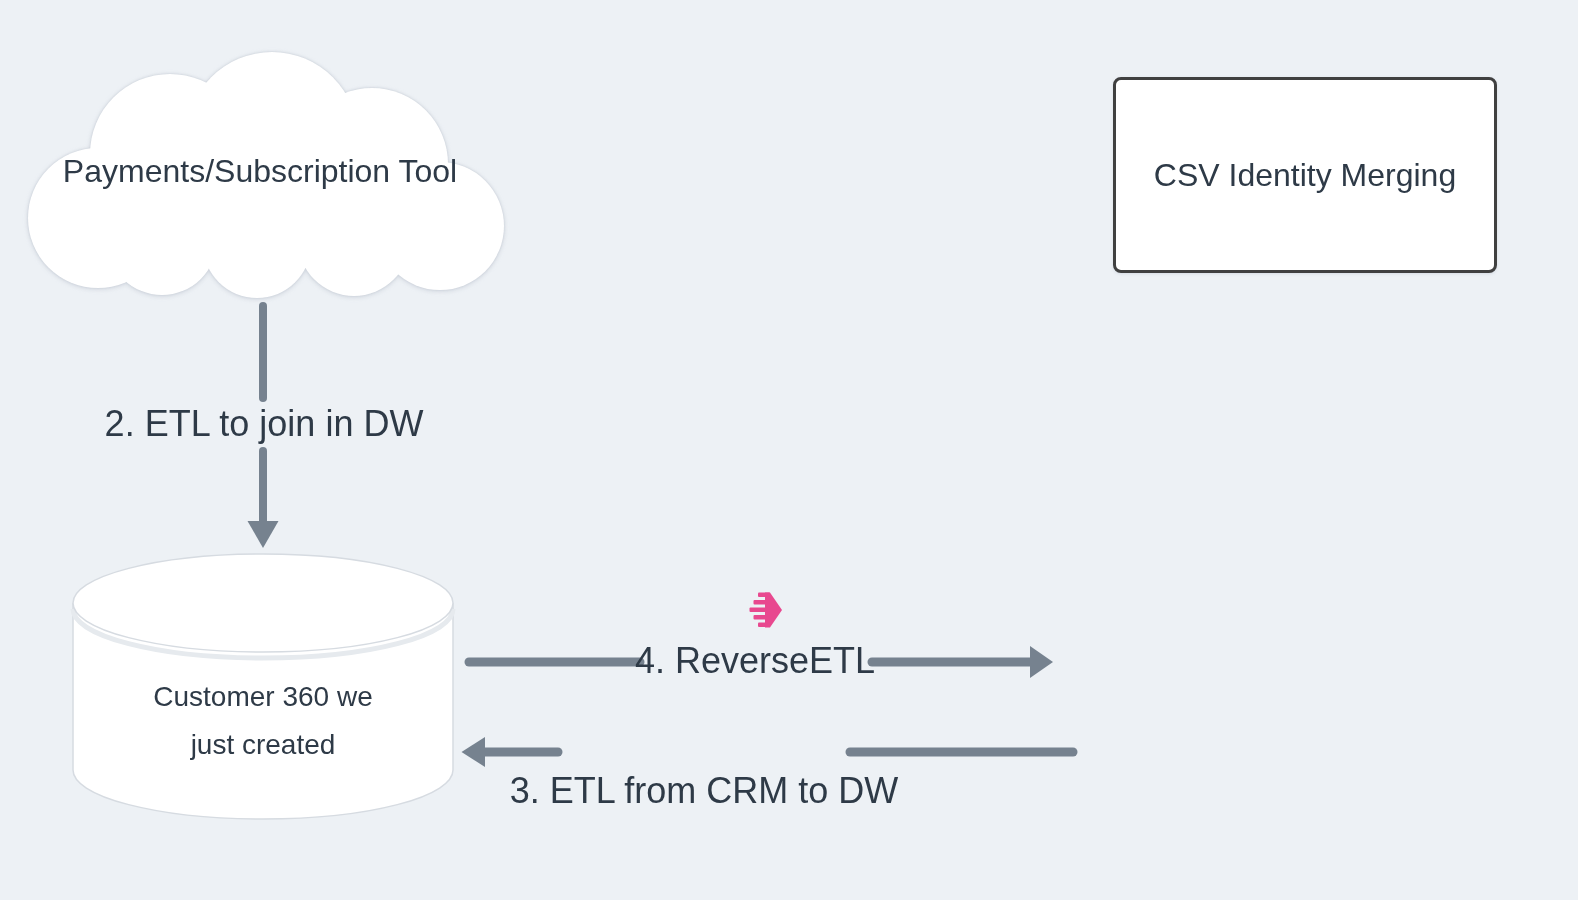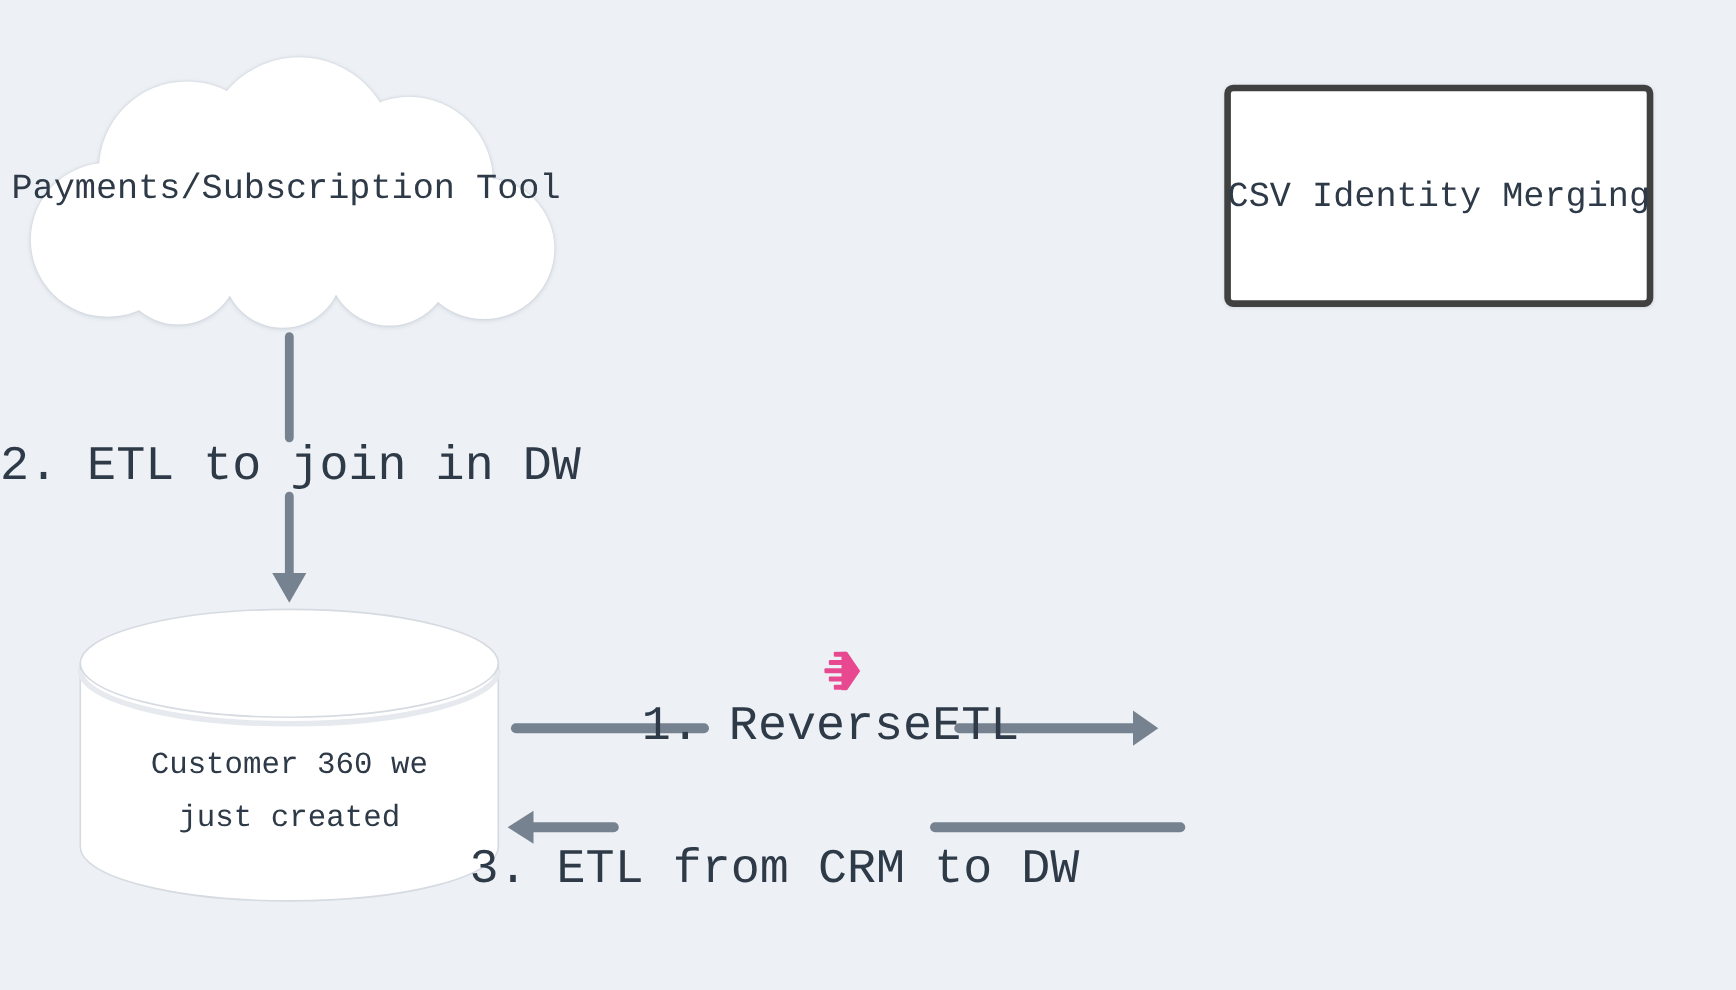--- a/index.html
+++ b/index.html
@@ -1,51 +1,51 @@
 <!DOCTYPE html>
 <html><head>
 <meta charset="utf-8">
 <style>
   html,body{margin:0;padding:0;background:#edf1f5;}
   .stage{
     position:relative;
     width:1578px;height:900px;
     background:#edf1f5;
-    font-family:Liberation Mono, monospace;
+    font-family:Liberation Sans, sans-serif;
     color:#2e3a47;
     overflow:hidden;
   }
   .edges{position:absolute;left:0;top:0;}
   .edge line{stroke:#76828f;stroke-width:9;stroke-linecap:round;}
   .edge polygon{fill:#76828f;}
   .node{position:absolute;}
   .cloud svg{
     position:absolute;left:0;top:0;width:100%;height:100%;
     filter:drop-shadow(0 0 1px #c9cfd7) drop-shadow(0 1px 2px rgba(160,170,185,.35));
   }
   .cloud circle,.cloud ellipse{fill:#ffffff;}
   .label{
     position:absolute;inset:0;
     display:flex;align-items:center;justify-content:center;
     font-size:32px;font-weight:500;white-space:nowrap;
   }
   .rect-node{
     background:#ffffff;
-    border:6px solid #404040;
+    border:3px solid #404040;
     border-radius:8px;
     box-shadow:0 1px 3px rgba(160,170,185,.3);
   }
   .cylinder svg{position:absolute;left:0;top:0;width:100%;height:100%;}
   .cyl-label{
     position:absolute;left:0;right:0;top:122px;
     text-align:center;font-size:28px;font-weight:500;line-height:48px;
   }
   .edge-label{
     position:absolute;transform:translate(-50%,-50%);
-    font-size:44px;font-weight:500;white-space:nowrap;
+    font-size:36px;font-weight:500;white-space:nowrap;
   }
   .annotation{
     position:absolute;left:1090px;top:294px;
     font-size:32px;font-weight:500;line-height:46px;
   }
   .icon{position:absolute;}
 </style>
 </head>
 <body>
 
@@ -111,17 +111,17 @@
         <rect x="9" y="0.5" width="12" height="4.6" rx="1"></rect>
         <rect x="4.5" y="8" width="16" height="4.6" rx="1"></rect>
         <rect x="0.5" y="15.5" width="20" height="4.6" rx="1"></rect>
         <rect x="4.5" y="23" width="16" height="4.6" rx="1"></rect>
         <rect x="9" y="30.5" width="12" height="4.6" rx="1"></rect>
         <polygon points="16,0.5 21,0.5 33,18 21,35.5 16,35.5"></polygon>
       </g>
     </svg>
   </div>
 
-  <div class="edge-label" style="left:755px;top:661px;">1. ReverseETL</div>
+  <div class="edge-label" style="left:755px;top:661px;">4. ReverseETL</div>
   <div class="edge-label" style="left:704px;top:791px;">3. ETL from CRM to DW</div>
 
 
 </div>
 
 </body></html>

